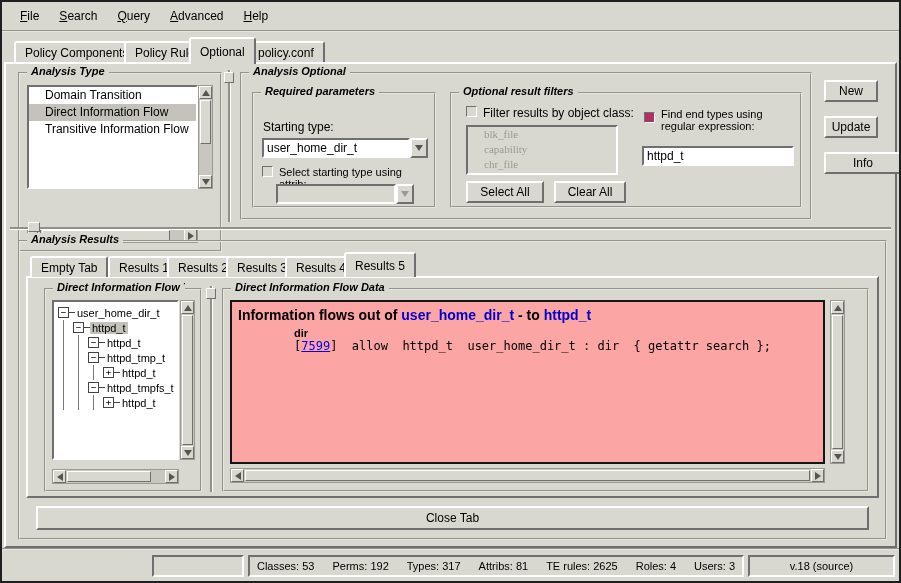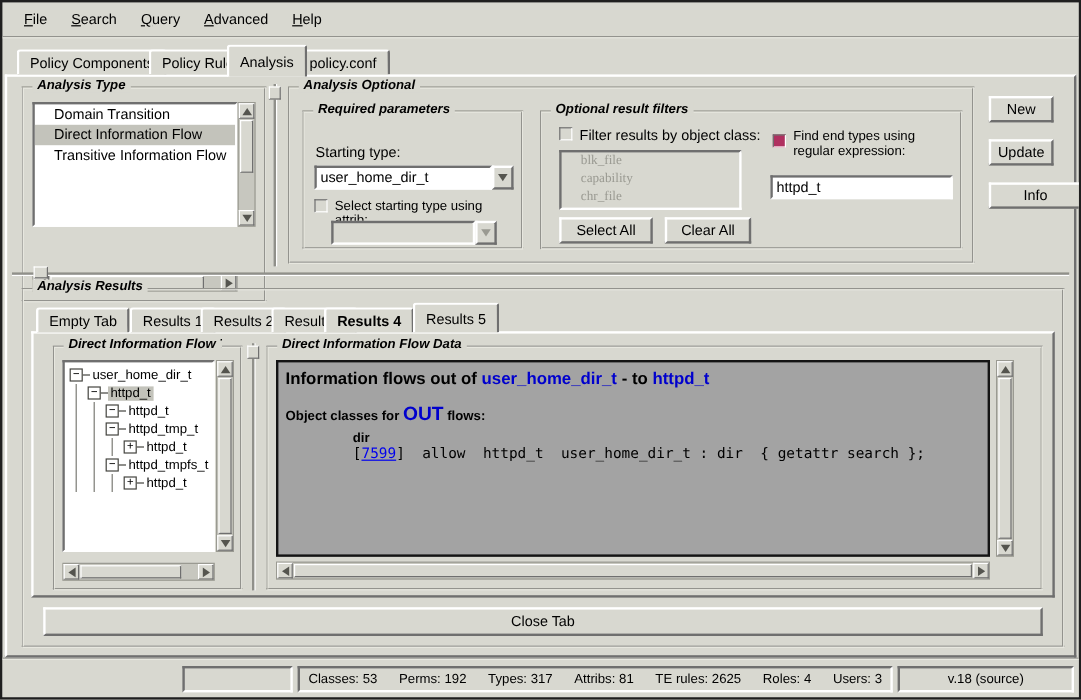--- a/index.html
+++ b/index.html
@@ -78,21 +78,21 @@
   
   .tree { font-size:11px; white-space:nowrap; padding:3px 0 0 4px; }
   .trow { display:flex; align-items:center; height:15px; }
   .texp { width:11px; height:11px; border:1px solid #44443f; background:#fff; flex:none;
     font-size:9px; line-height:9px; text-align:center; font-family:"DejaVu Sans Mono",monospace; }
   .tdash { width:6px; height:1px; background:#44443f; flex:none; }
   .tlabel { padding:0 2px; }
   .tlabel.selected { background:#c3c3bb; }
   .tchildren { margin-left:5px; border-left:1px solid #7a7a74; padding-left:9px; }
   
-  .data-text { position:absolute; background:#a3a3a3; border:2px solid #141414; overflow:hidden; padding:5px 6px; }
+  .data-text { position:absolute; background:#fca5a5; border:2px solid #141414; overflow:hidden; padding:5px 6px; }
   .headline { font-size:14px; font-weight:bold; }
   .blue { color:#0000cd; }
   .subhead { font-size:11px; font-weight:bold; margin-top:14px; }
   .out-word { font-size:16px; color:#0000cd; }
   .objclass { font-size:11px; font-weight:bold; margin:4px 0 0 56px; }
   .rule-line { font-family:"DejaVu Sans Mono",monospace; font-size:12px; margin-left:56px; white-space:pre; }
   .rule-link { color:#0000ee; text-decoration:underline; }
   
   .statusbar { position:absolute; left:0; right:0; bottom:0; height:33px; background:#d8d8d0;
     border-top:2px groove #e7e7df; }
@@ -108,21 +108,21 @@
   <div class="menubar">
     <div class="menu-item"><span class="u">F</span><span>ile</span></div>
     <div class="menu-item"><span class="u">S</span><span>earch</span></div>
     <div class="menu-item"><span class="u">Q</span><span>uery</span></div>
     <div class="menu-item"><span class="u">A</span><span>dvanced</span></div>
     <div class="menu-item"><span class="u">H</span><span>elp</span></div>
   </div>
 
   <div class="tab main-tab" style="left:12px;">Policy Components</div>
   <div class="tab main-tab" style="left:122px;">Policy Rules</div>
-  <div class="tab main-tab selected" style="left:187px;">Analysis</div>
+  <div class="tab main-tab selected" style="left:187px;">Optional</div>
   <div class="tab main-tab" style="left:245px;">policy.conf</div>
 
   <div class="page">
 
     <div class="groupbox" style="left:12px; top:8px; width:204px; height:180px;">
       <div class="gb-title">Analysis Type</div>
       <div class="lb-view sunken" style="left:7px; top:11px; width:171px; height:104px;">
         <div class="lb-item">Domain Transition</div>
         <div class="lb-item selected">Direct Information Flow</div>
         <div class="lb-item">Transitive Information Flow</div>
@@ -202,21 +202,21 @@
     <div class="hsash" style="left:4px; right:4px; top:163px;"></div>
     <div class="sash-handle" style="left:22px; top:158px; width:12px; height:10px;"></div>
 
     <div class="groupbox" style="left:12px; top:176px; width:869px; height:300px;padding-left:38px;">
       <div class="gb-title">Analysis Results</div>
 
       <div class="tab res-tab" style="left:10px; top:14px;">Empty Tab</div>
       <div class="tab res-tab" style="left:88px; top:14px;">Results 1</div>
       <div class="tab res-tab" style="left:147px; top:14px;">Results 2</div>
       <div class="tab res-tab" style="left:206px; top:14px;">Results 3</div>
-      <div class="tab res-tab" style="left:250px; top:14px;font-weight:bold;">Results 4</div>
+      <div class="tab res-tab" style="left:265px; top:14px;">Results 4</div>
       <div class="tab res-tab selected" style="left:324px; top:10px;">Results 5</div>
 
       <div class="raised" style="position:absolute; left:6px; top:34px; right:6px; bottom:40px; background:#d8d8d0; z-index:1;">
 
         <div class="groupbox" style="left:16px; top:10px; width:158px; height:204px;">
           <div class="gb-title" style="max-width:132px; overflow:hidden;">Direct Information Flow Tree</div>
           <div class="lb-view sunken" style="left:6px; top:10px; width:127px; height:160px;">
             <div class="tree">
               <div class="trow">
                 <span class="texp">−</span>
@@ -283,21 +283,20 @@
           </div>
         </div>
 
         <div class="vsash" style="left:182px; top:8px; height:206px;"></div>
         <div class="sash-handle" style="left:178px; top:10px;"></div>
 
         <div class="groupbox" style="left:194px; top:10px; right:8px; height:204px;">
           <div class="gb-title">Direct Information Flow Data</div>
           <div class="data-text" style="left:6px; top:10px; right:42px; bottom:26px;">
             <div class="headline"><span>Information flows out of </span><span class="blue">user_home_dir_t</span><span> - to </span><span class="blue">httpd_t</span></div>
-            <div class="subhead"><span>Object classes for </span><span class="out-word">OUT</span><span> flows:</span></div>
             <div class="objclass">dir</div>
             <div class="rule-line"><span>[</span><span class="rule-link">7599</span><span>]</span><span>  allow  httpd_t  user_home_dir_t : dir  { getattr search };</span></div>
           </div>
           <div class="vsb" style="right:22px; top:10px; bottom:26px;">
             <div class="sb-btn up">
                 <span class="tri tri-up"></span>
               </div>
             <div class="sb-thumb" style="top:14px; bottom:14px;"></div>
             <div class="sb-btn down">
                 <span class="tri tri-down"></span>

